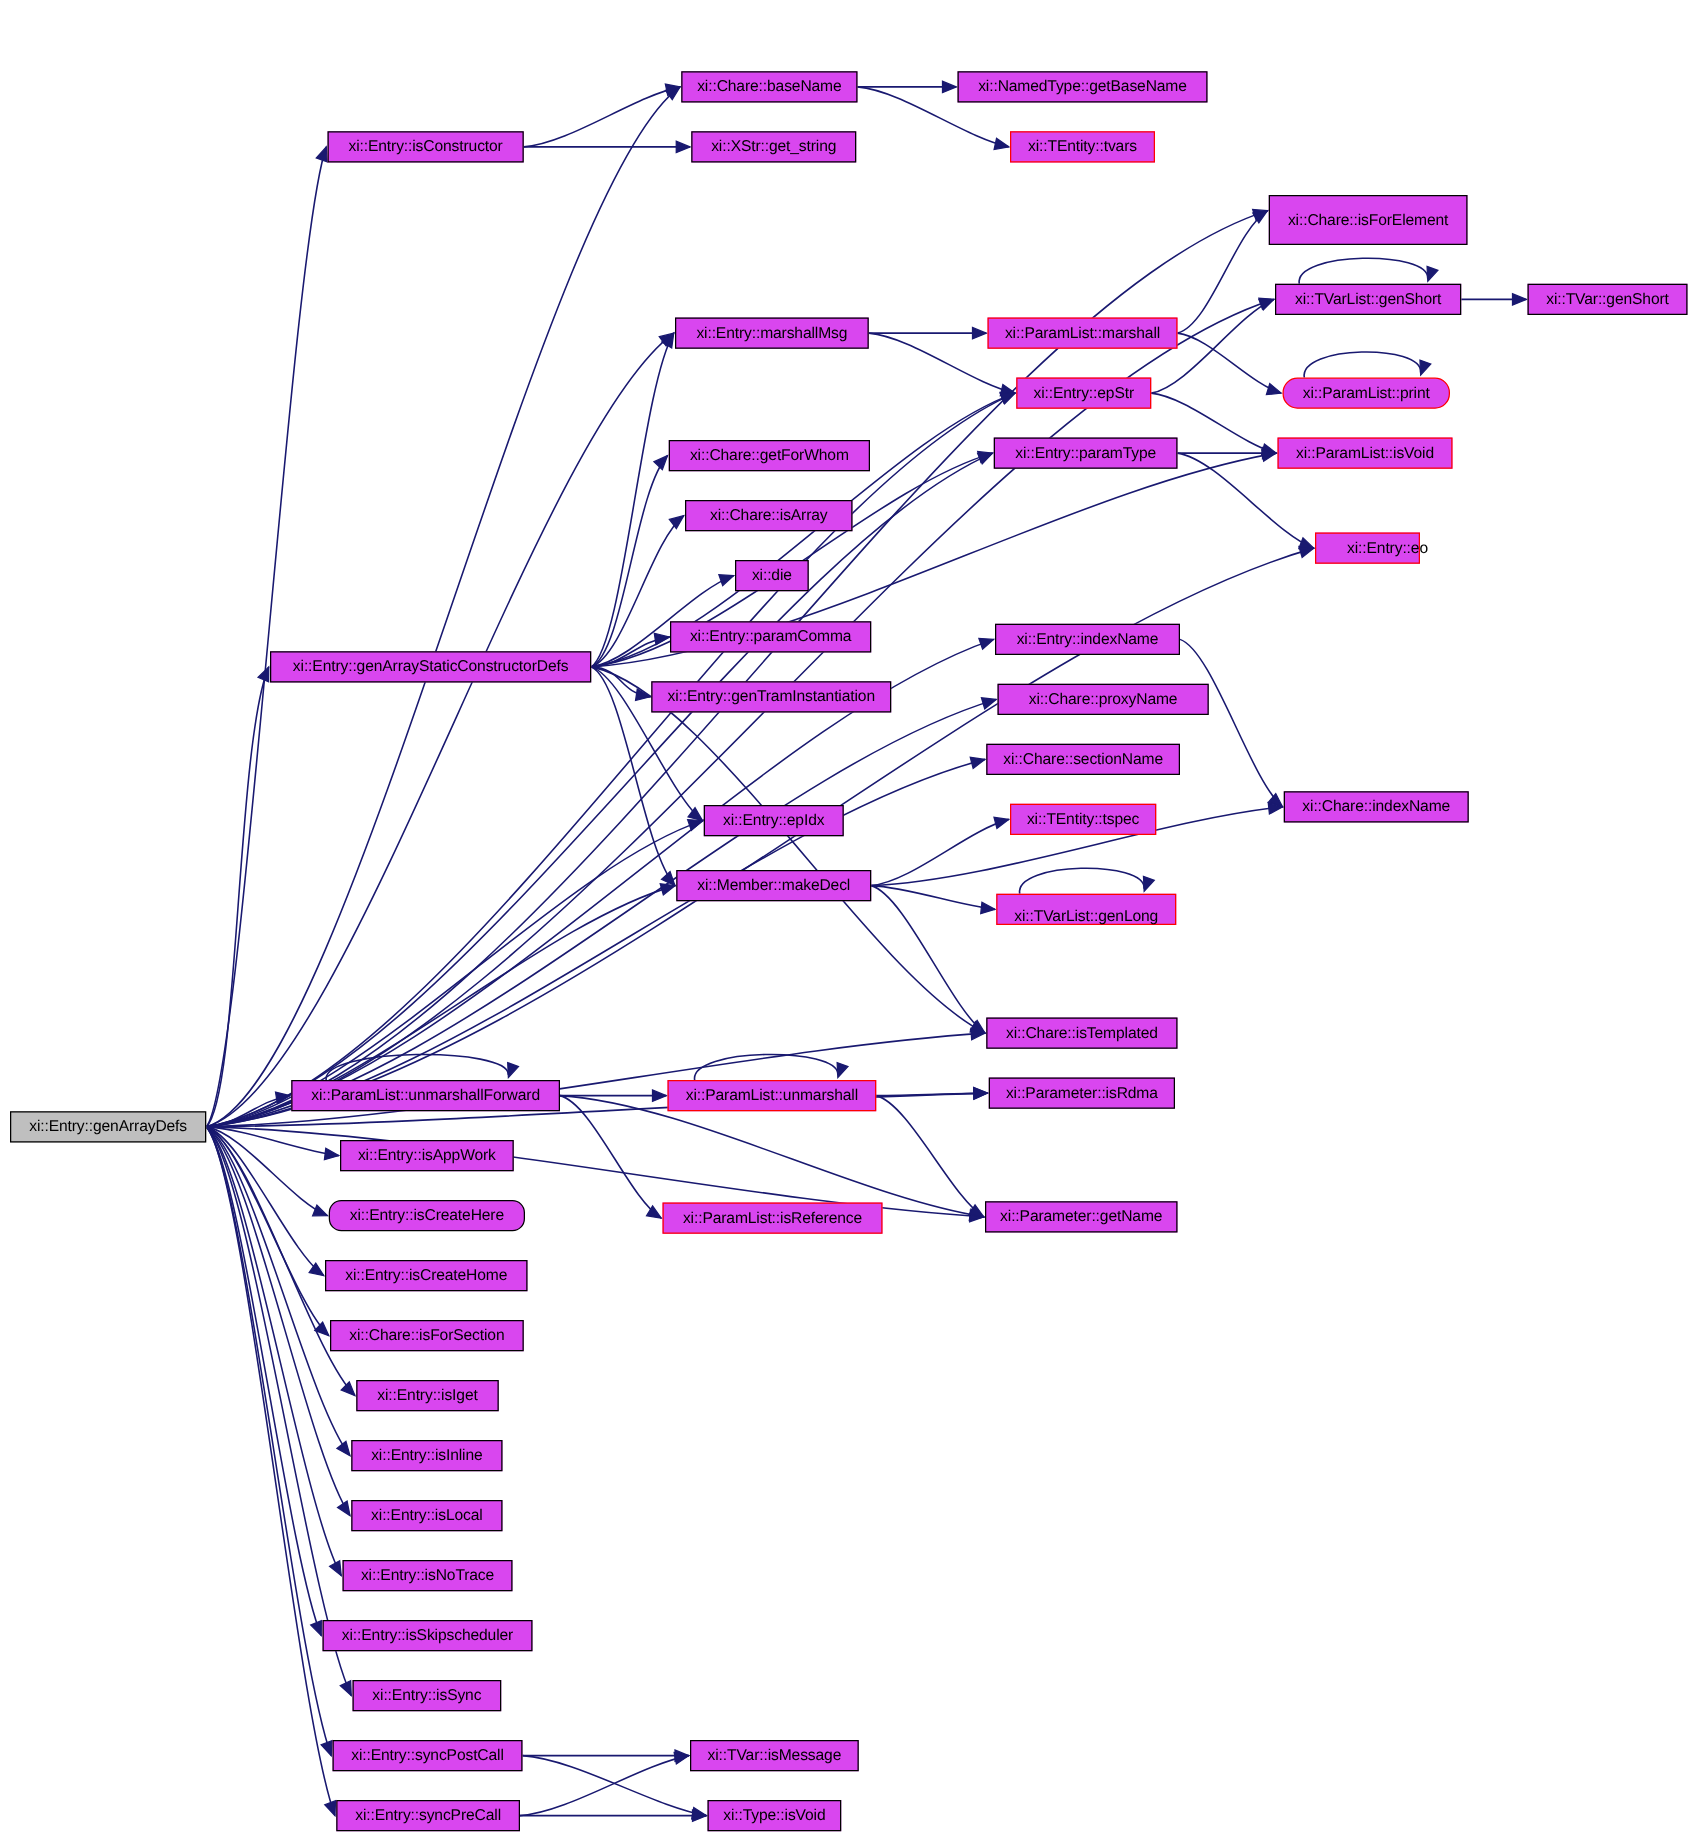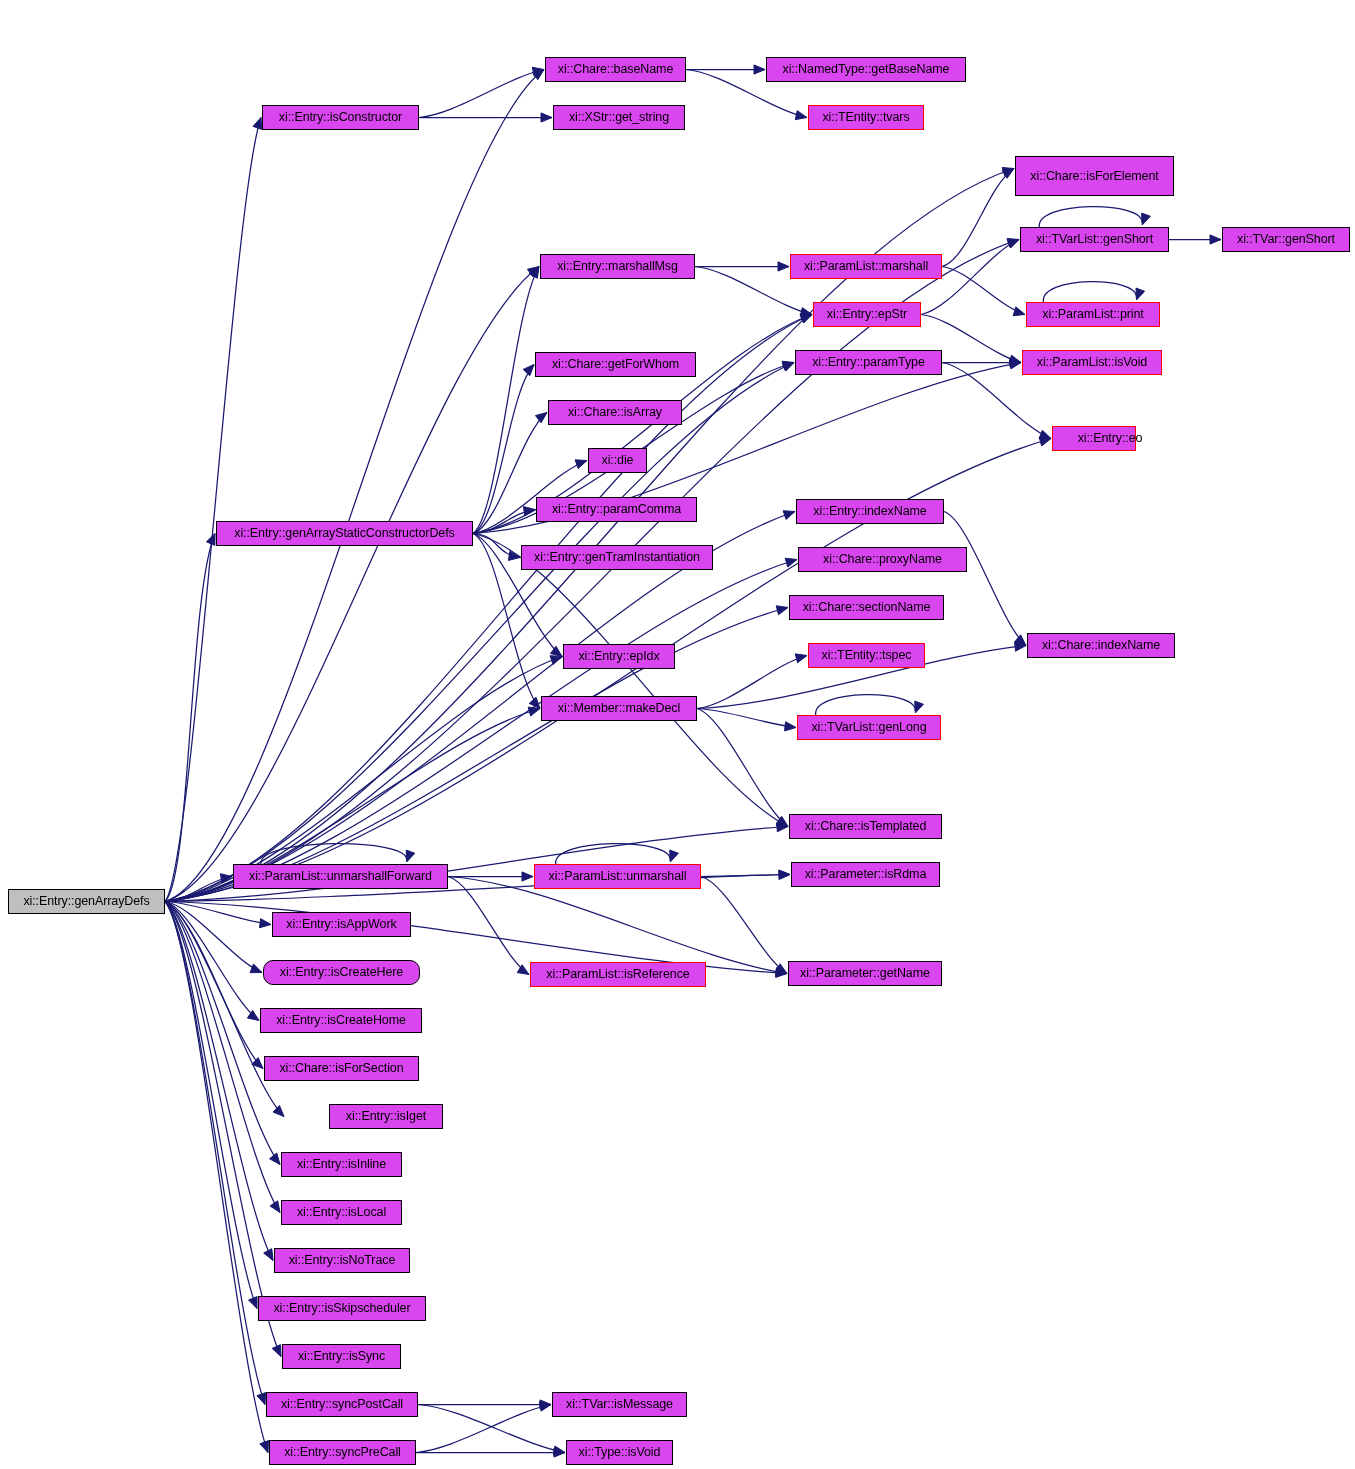--- a/index.html
+++ b/index.html
@@ -229,21 +229,21 @@
       </div>
       <div class="node" style="left: 540px; top: 254px; width: 155px; height: 25px;">
         <span class="node-label">xi::Entry::marshallMsg</span>
       </div>
       <div class="node red" style="left: 790px; top: 254px; width: 152px; height: 25px;">
         <span class="node-label">xi::ParamList::marshall</span>
       </div>
       <div class="node red" style="left: 813px; top: 302px; width: 108px; height: 25px;">
         <span class="node-label">xi::Entry::epStr</span>
       </div>
-      <div class="node red" style="left: 1026px; top: 302px; width: 134px; height: 25px;">
+      <div class="node red" style="left: 1026px; top: 302px; width: 134px; height: 25px; border-radius: 12px;">
         <span class="node-label">xi::ParamList::print</span>
       </div>
       <div class="node" style="left: 795px; top: 350px; width: 147px; height: 25px;">
         <span class="node-label">xi::Entry::paramType</span>
       </div>
       <div class="node red" style="left: 1022px; top: 350px; width: 140px; height: 25px;">
         <span class="node-label">xi::ParamList::isVoid</span>
       </div>
       <div class="node" style="left: 535px; top: 352px; width: 161px; height: 25px;">
         <span class="node-label">xi::Chare::getForWhom</span>
@@ -280,21 +280,21 @@
       </div>
       <div class="node red" style="left: 808px; top: 643px; width: 117px; height: 25px;">
         <span class="node-label">xi::TEntity::tspec</span>
       </div>
       <div class="node" style="left: 563px; top: 644px; width: 112px; height: 25px;">
         <span class="node-label">xi::Entry::epIdx</span>
       </div>
       <div class="node" style="left: 541px; top: 696px; width: 156px; height: 25px;">
         <span class="node-label">xi::Member::makeDecl</span>
       </div>
-      <div class="node red" style="left: 797px; top: 715px; width: 144px; height: 25px;">
+      <div class="node red" style="left: 797px; top: 715px; width: 144px; height: 25px; align-items: flex-end;">
         <span class="node-label">xi::TVarList::genLong</span>
       </div>
       <div class="node" style="left: 789px; top: 814px; width: 153px; height: 25px;">
         <span class="node-label">xi::Chare::isTemplated</span>
       </div>
       <div class="node" style="left: 233px; top: 864px; width: 215px; height: 25px;">
         <span class="node-label">xi::ParamList::unmarshallForward</span>
       </div>
       <div class="node red" style="left: 534px; top: 864px; width: 167px; height: 25px;">
         <span class="node-label">xi::ParamList::unmarshall</span>
@@ -313,21 +313,21 @@
       </div>
       <div class="node" style="left: 788px; top: 961px; width: 154px; height: 25px;">
         <span class="node-label">xi::Parameter::getName</span>
       </div>
       <div class="node" style="left: 260px; top: 1008px; width: 162px; height: 25px;">
         <span class="node-label">xi::Entry::isCreateHome</span>
       </div>
       <div class="node" style="left: 264px; top: 1056px; width: 155px; height: 25px;">
         <span class="node-label">xi::Chare::isForSection</span>
       </div>
-      <div class="node" style="left: 285px; top: 1104px; width: 114px; height: 25px; margin-left: 44px;">
+      <div class="node" style="left: 285px; top: 1104px; width: 114px; height: 25px;">
         <span class="node-label">xi::Entry::isIget</span>
       </div>
       <div class="node" style="left: 281px; top: 1152px; width: 121px; height: 25px;">
         <span class="node-label">xi::Entry::isInline</span>
       </div>
       <div class="node" style="left: 281px; top: 1200px; width: 121px; height: 25px;">
         <span class="node-label">xi::Entry::isLocal</span>
       </div>
       <div class="node" style="left: 274px; top: 1248px; width: 136px; height: 25px;">
         <span class="node-label">xi::Entry::isNoTrace</span>

